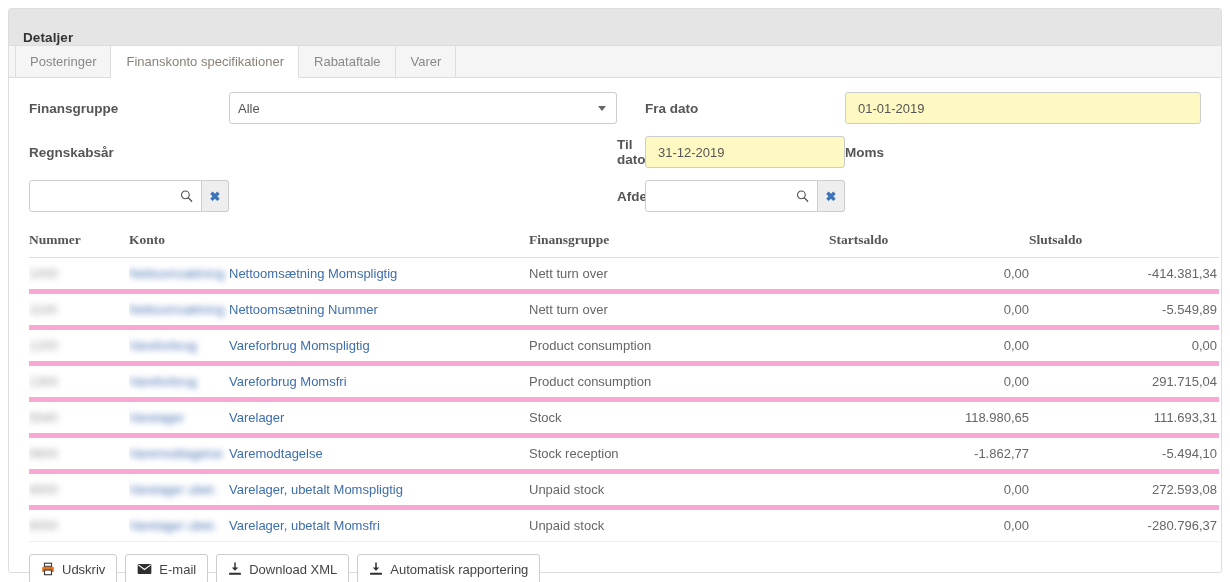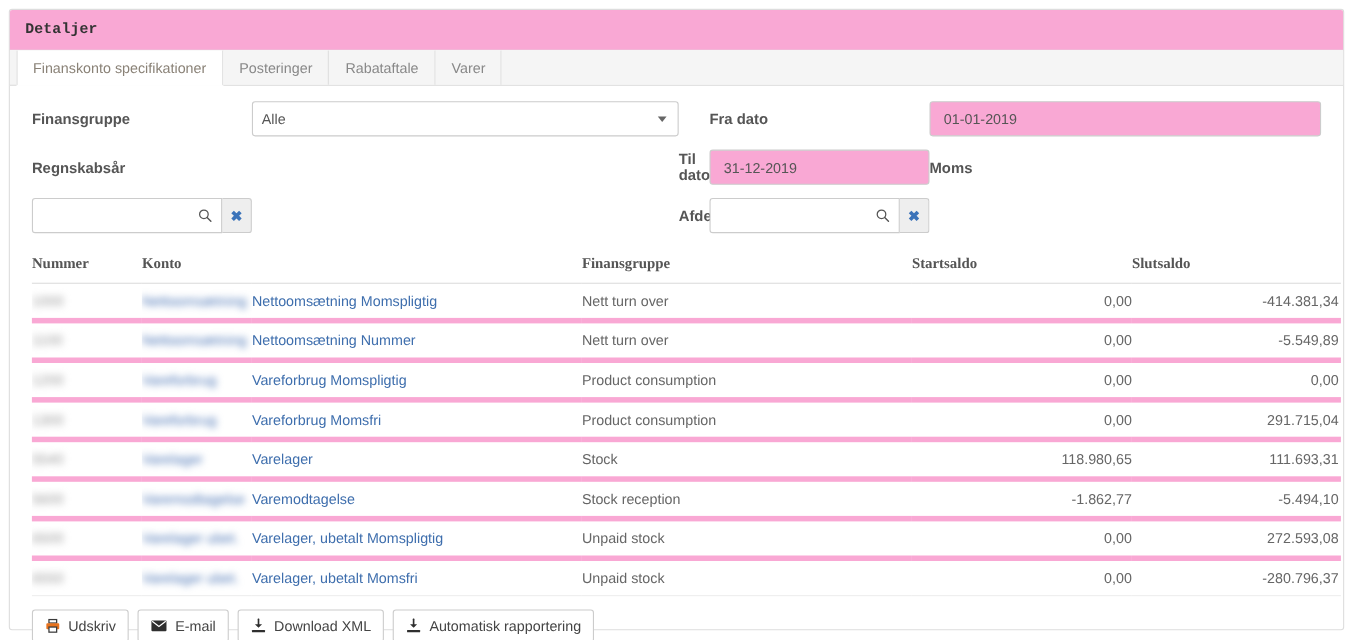--- a/index.html
+++ b/index.html
@@ -21,26 +21,25 @@
   .panel {
     position: absolute;
     left: 8px; top: 8px;
     width: 1214px; height: 565px;
     background: #ffffff;
     border: 1px solid #dddddd;
     border-radius: 3px;
   }
   .panel-heading {
     height: 37px;
-    background: #f9a8d4;
+    background: #e5e5e5;
     border-bottom: 1px solid #dddddd;
     border-radius: 2px 2px 0 0;
-    display: flex; align-items: center;
+    display: flex; align-items: flex-end;
     padding: 0 14px;
-    font-family: Liberation Mono, monospace;
   }
   .panel-title {
     font-size: 13.5px;
     font-weight: bold;
     color: #333333;
     letter-spacing: .1px;
   }
 
   
   .tabs {
@@ -118,21 +117,21 @@
     border-left: 4px solid transparent;
     border-right: 4px solid transparent;
     border-top: 5px solid #666666;
   }
 
   .txt {
     height: 32px;
     width: 100%;
     border: 1px solid #cccccc;
     border-radius: 3px;
-    background: #f9a8d4;
+    background: #fef9c3;
     display: flex; align-items: center;
     padding: 0 12px;
     font-size: 13px;
     color: #555555;
     cursor: text;
   }
 
   .searchgrp {
     display: flex;
     width: 100%;
@@ -250,25 +249,25 @@
 <body>
 
 <div id="root">
   <div class="panel">
 
     <div class="panel-heading">
       <span class="panel-title">Detaljer</span>
     </div>
 
     <div class="tabs">
+      <div class="tab">
+        <span>Posteringer</span>
+      </div>
       <div class="tab active">
         <span>Finanskonto specifikationer</span>
-      </div>
-      <div class="tab">
-        <span>Posteringer</span>
       </div>
       <div class="tab">
         <span>Rabataftale</span>
       </div>
       <div class="tab">
         <span>Varer</span>
       </div>
       <div class="tab tab-filler"></div>
     </div>
 

